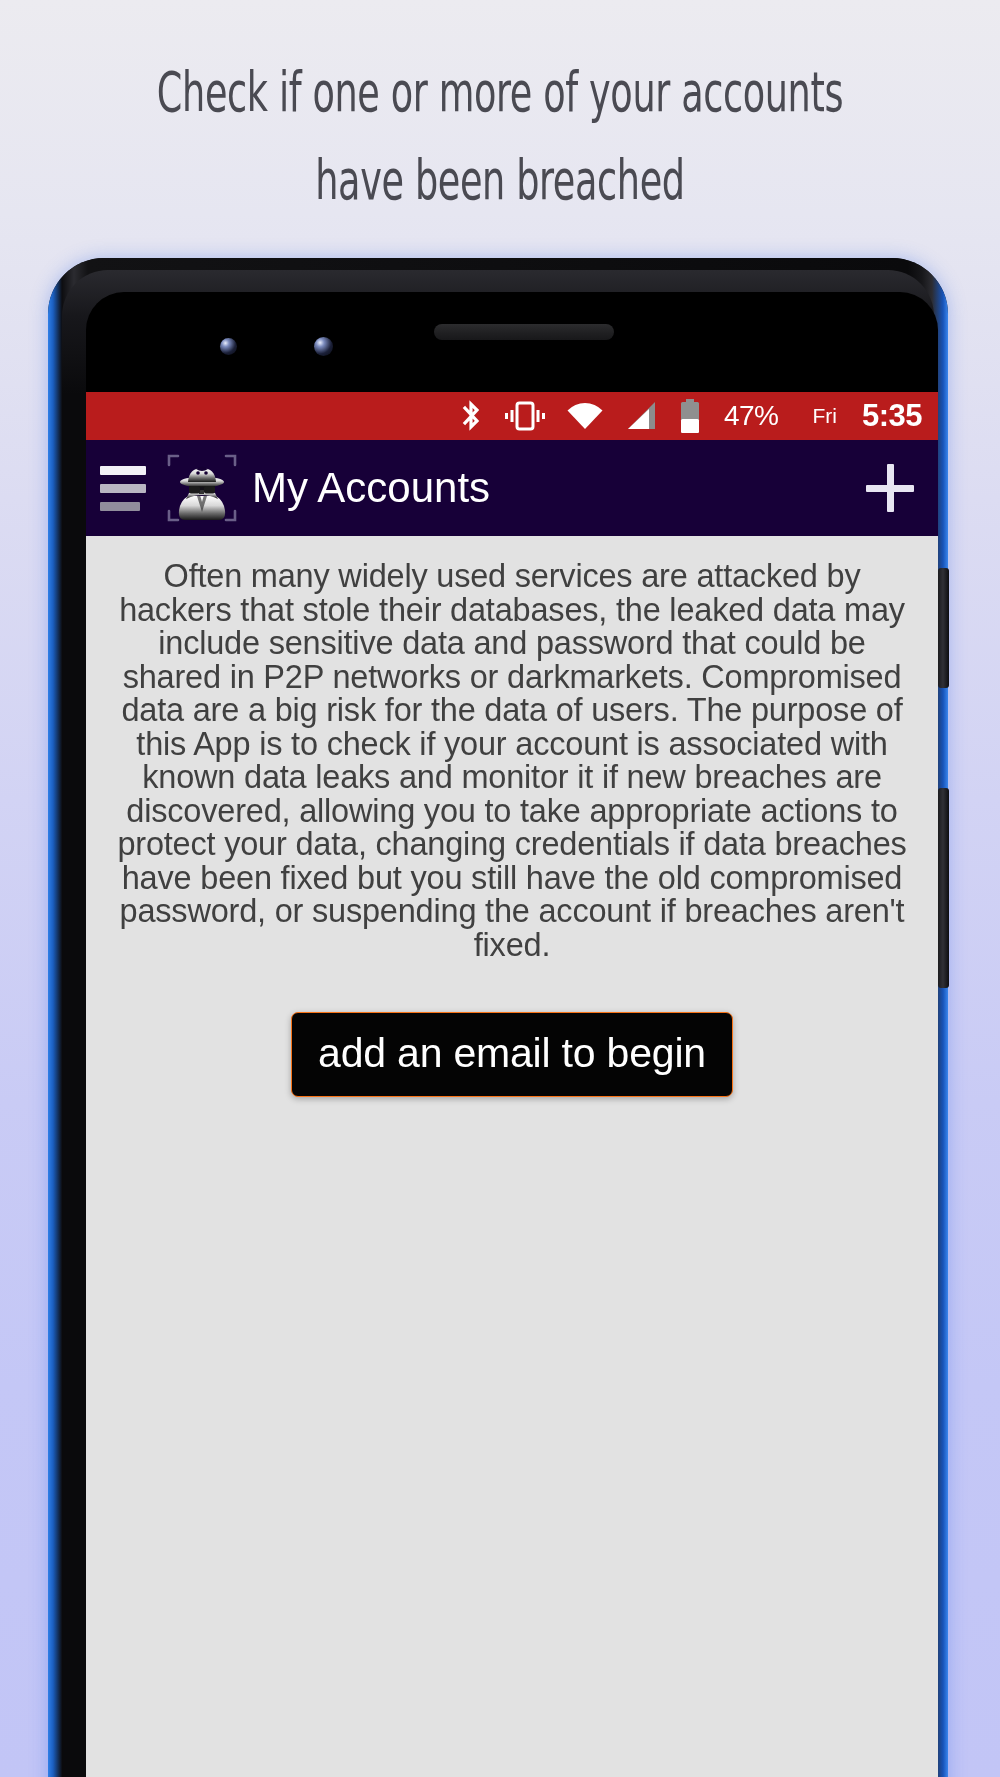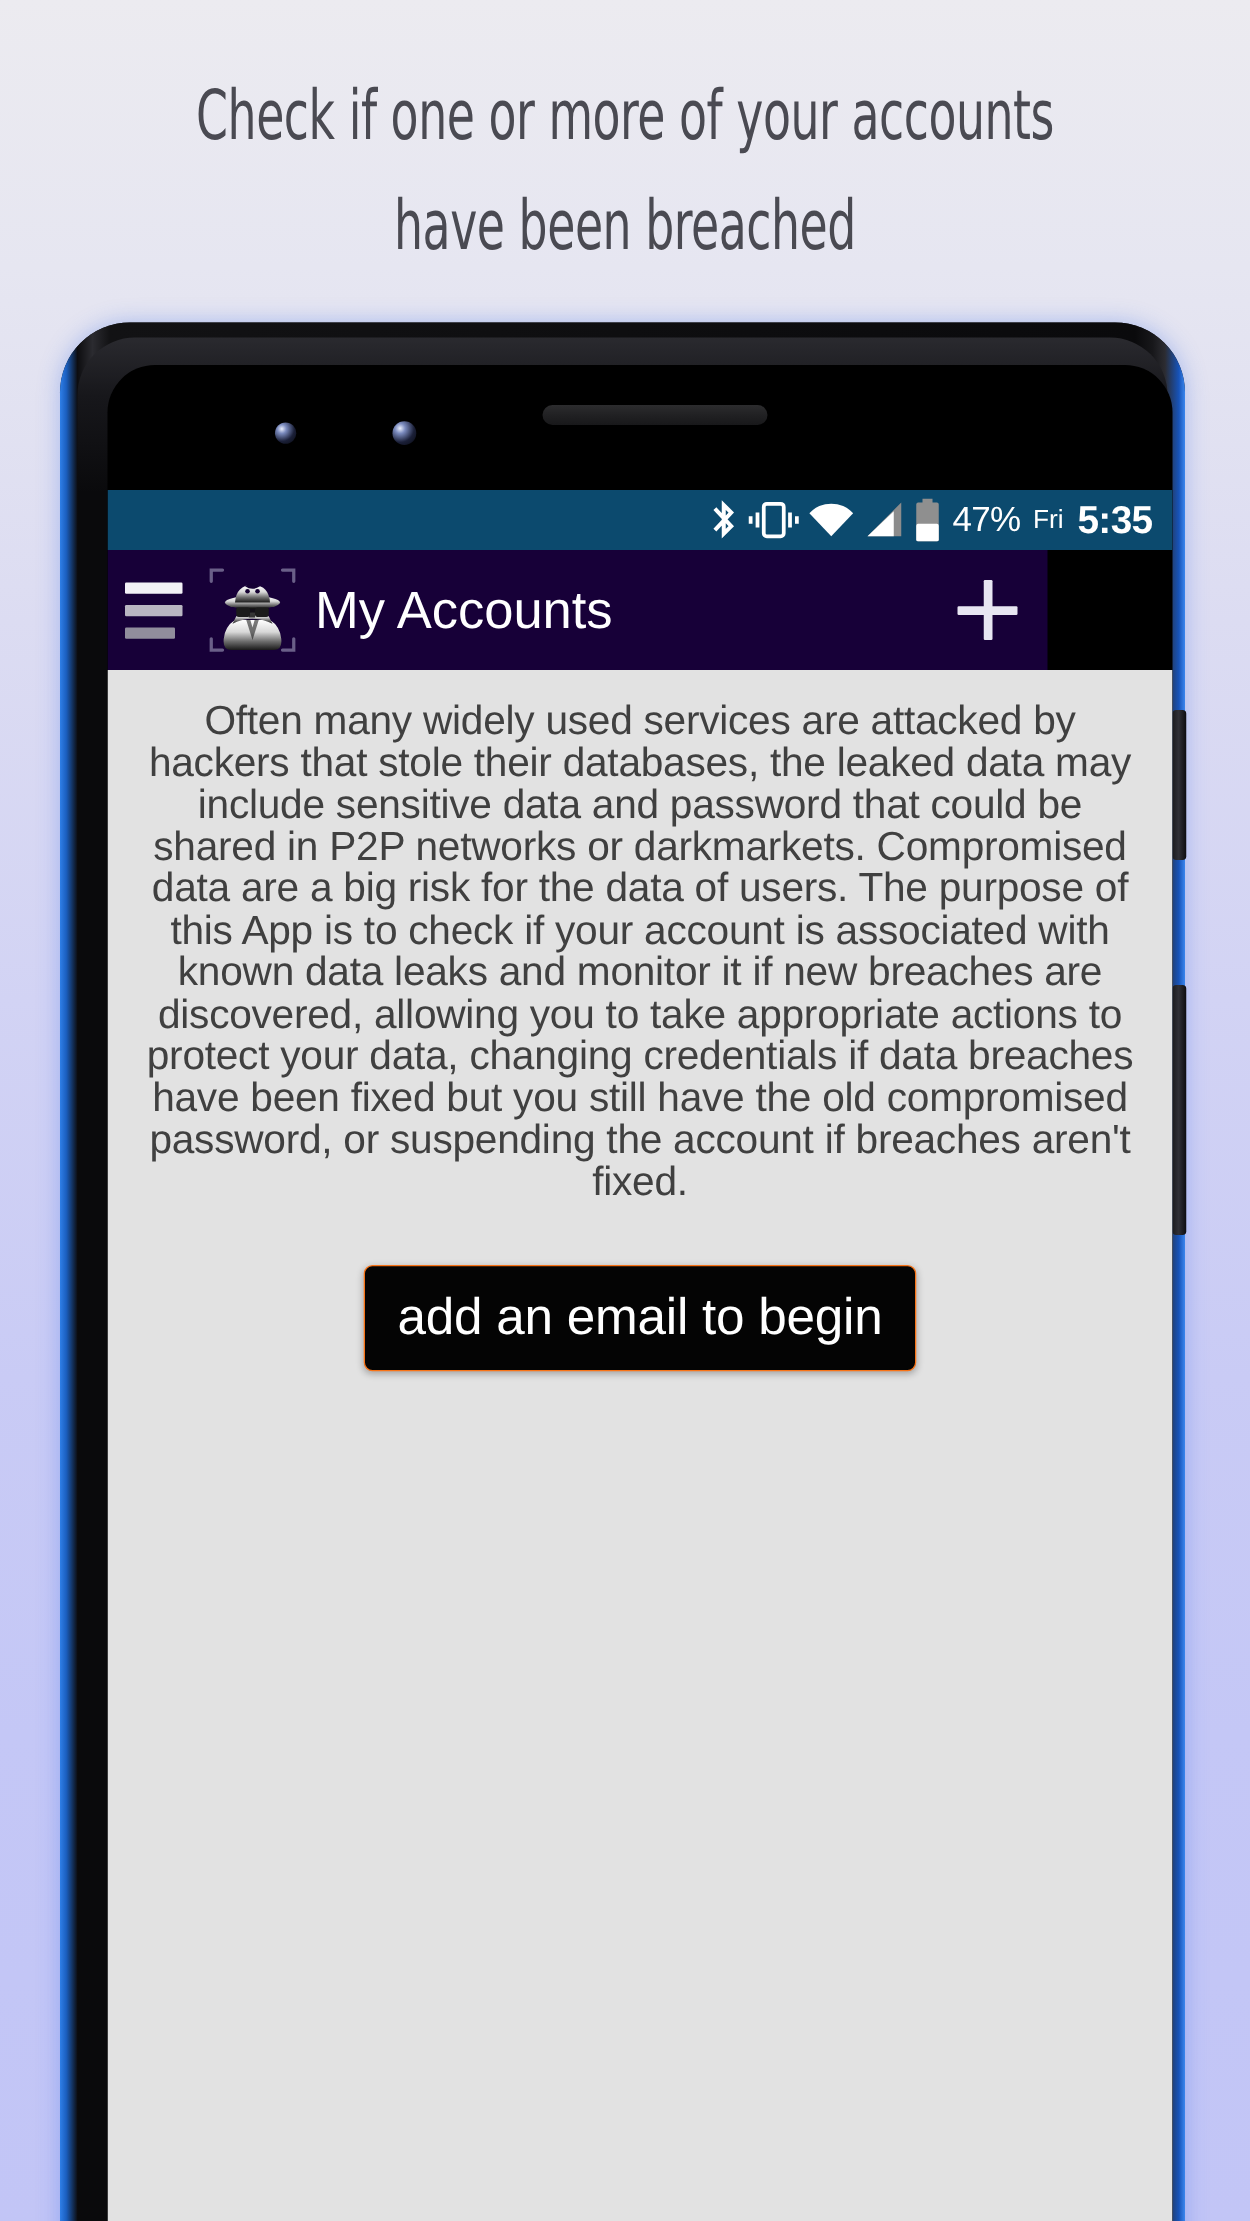--- a/index.html
+++ b/index.html
@@ -101,54 +101,54 @@
     background: radial-gradient(circle at 32% 30%, #e9eefc 0%, #7b8bbe 22%, #1b2038 60%, #07080f 100%);
   }
   .sensor.s1 { left: 134px; }
   .sensor.s2 { left: 228px; width: 19px; height: 19px; top: 45px; }
 
   
   .status-bar {
     position: absolute;
     left: 0; top: 100px;
     width: 852px; height: 48px;
-    background: #0c4a6e;
+    background: #b91c1c;
     display: flex;
     align-items: center;
     justify-content: flex-end;
     padding-right: 16px;
-    gap: 6px;
+    gap: 20px;
   }
   .status-bar .ico { display: flex; align-items: center; }
   .battery-pct {
     color: #ffffff;
     font-size: 28px;
     font-weight: 400;
     margin-left: 2px;
     letter-spacing: -0.5px;
   }
   .status-day {
     color: #ffffff;
     font-size: 21px;
-    margin-left: 4px;
+    margin-left: 14px;
     letter-spacing: 0px;
   }
   .status-time {
     color: #ffffff;
     font-size: 31px;
     font-weight: 700;
     margin-left: 5px;
     letter-spacing: -0.5px;
   }
 
   
   .app-bar {
     position: absolute;
     left: 0; top: 148px;
-    width: 752px; height: 96px;
+    width: 852px; height: 96px;
     background: #170038;
     display: flex;
     align-items: center;
     padding: 0 20px 0 6px;
   }
   .hamburger {
     width: 48px;
     margin-left: 8px;
     display: flex;
     flex-direction: column;

